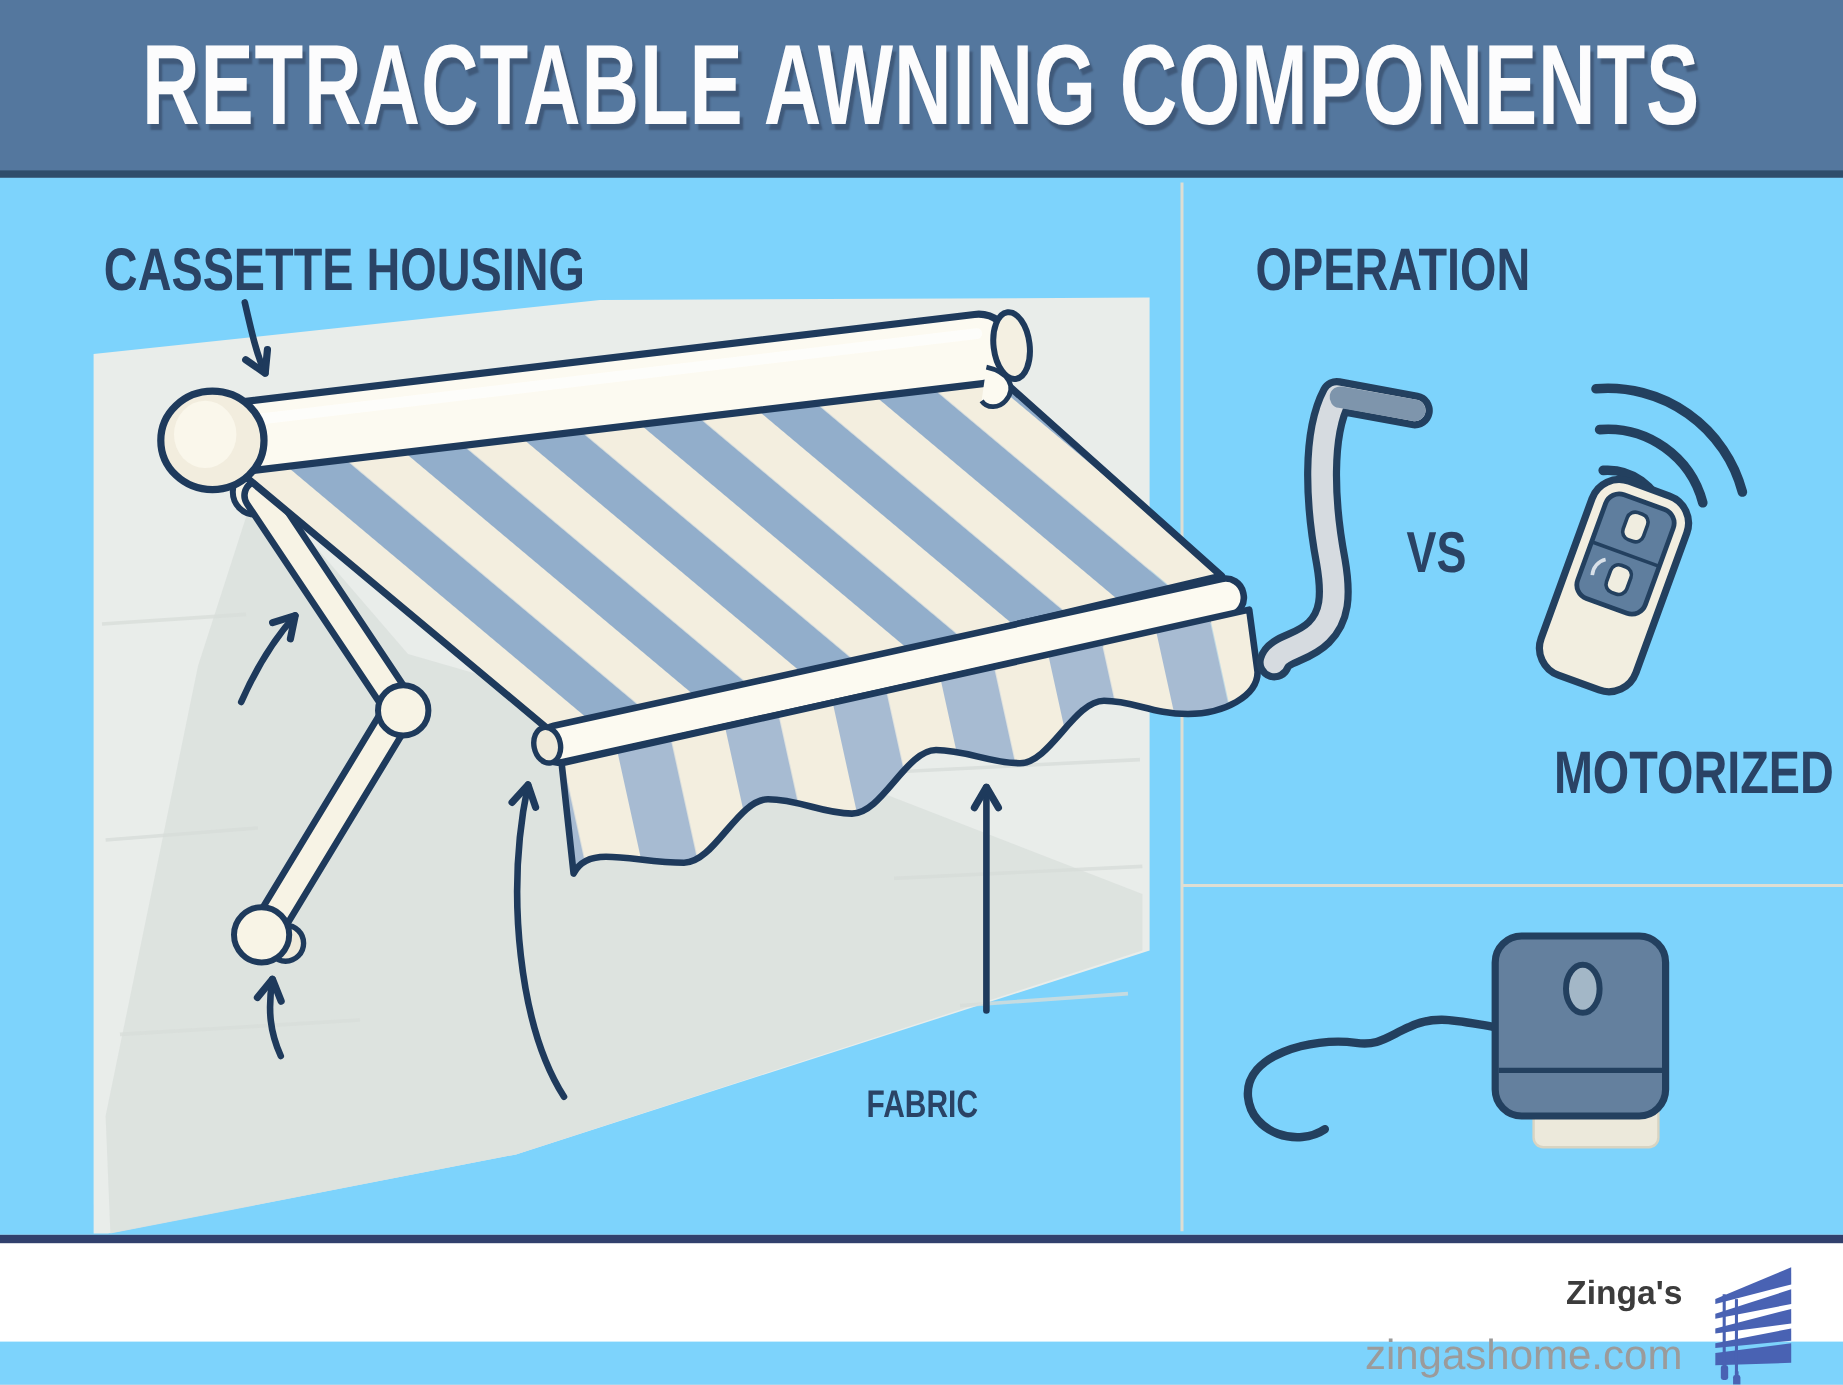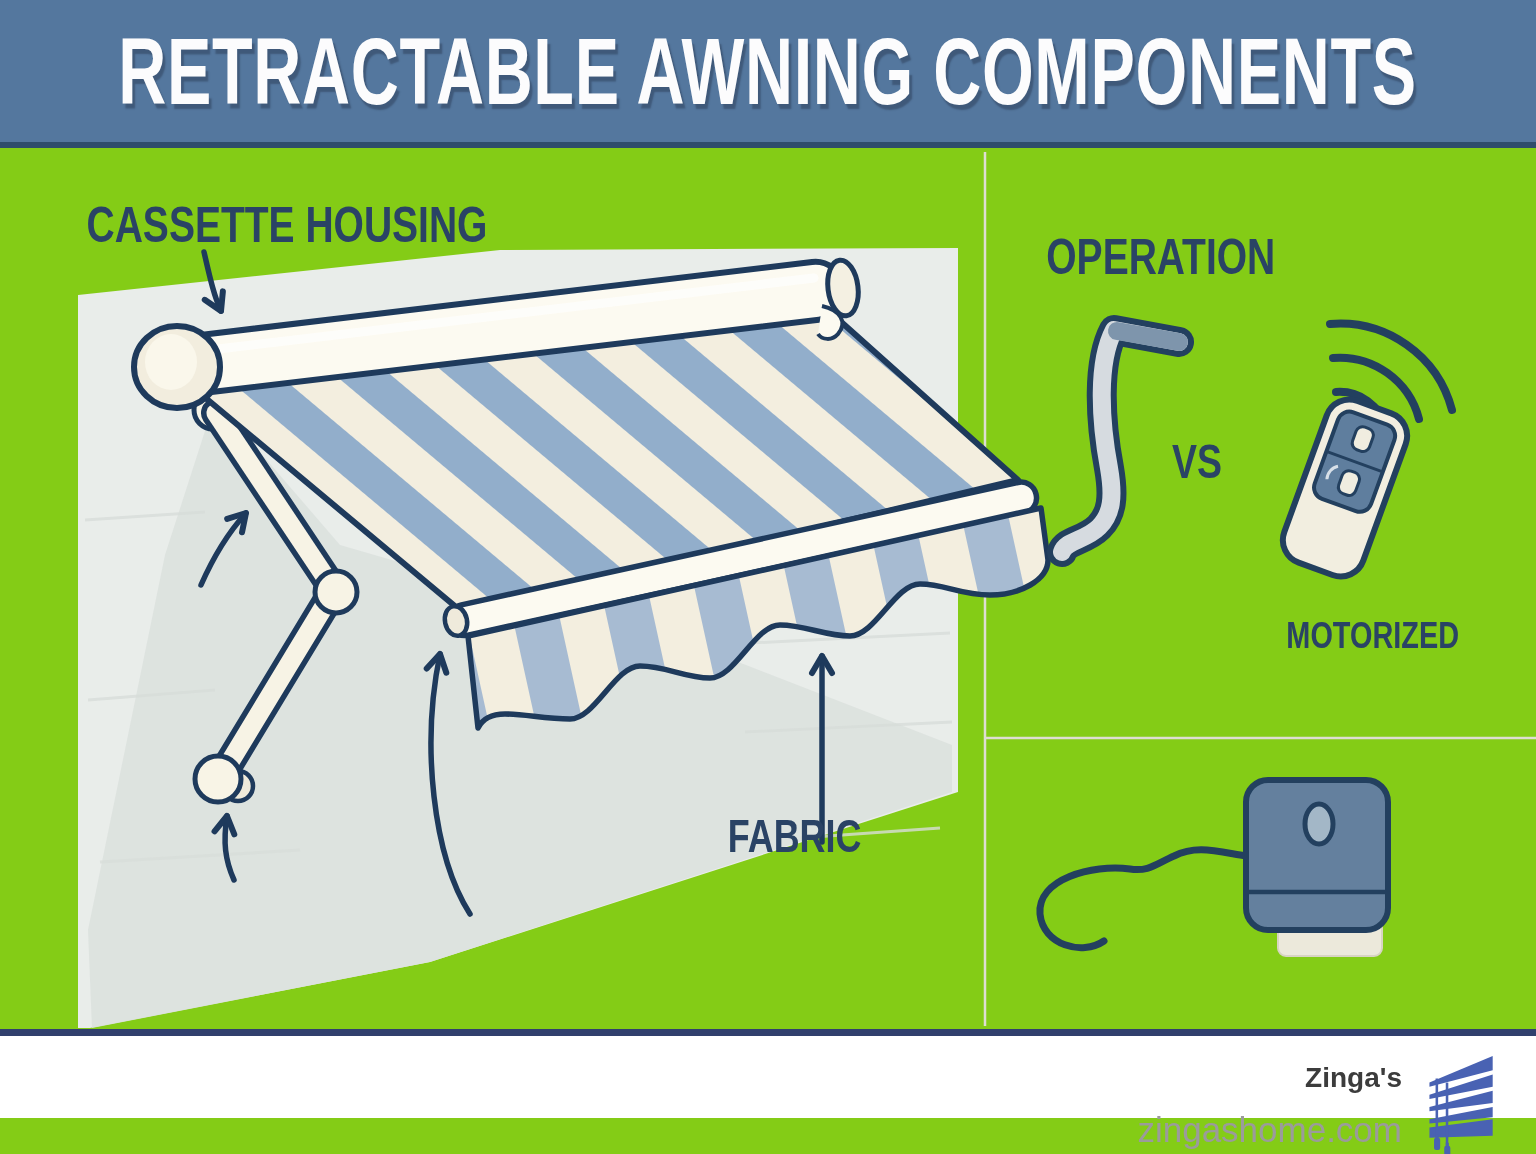--- a/index.html
+++ b/index.html
@@ -1,44 +1,44 @@
 <!DOCTYPE html>
 <html><head>
 <meta charset="utf-8">
 <style>
   html,body{margin:0;padding:0;background:#dcdcdc;}
   .canvas{
     position:relative;width:1536px;height:1154px;overflow:hidden;
-    background:#84cc16;font-family:"Liberation Sans",sans-serif;
+    background:#7dd3fc;font-family:"Liberation Sans",sans-serif;
   }
   
   .header{
     position:absolute;left:0;top:0;width:1536px;height:142px;
     background:#54779E;border-bottom:6px solid #2F4D6B;
     display:flex;align-items:center;justify-content:center;
   }
   .title{
     color:#FCFCFD;font-weight:bold;font-size:95px;letter-spacing:1px;
     display:inline-block;transform:scaleX(0.70);transform-origin:50% 50%;
     white-space:nowrap;text-shadow:4px 5px 2px rgba(25,35,55,0.35);
   }
   
   .lbl{
     position:absolute;color:#2A4365;font-weight:bold;
     white-space:nowrap;
   }
   .cond{display:inline-block;transform:scaleX(0.78);transform-origin:50% 50%;white-space:nowrap;}
   .lbl-cassette{left:30px;top:196px;width:500px;font-size:50px;}
-  .lbl-operation{left:1014px;top:196px;width:500px;font-size:50px;margin-top:32px;}
+  .lbl-operation{left:1014px;top:196px;width:500px;font-size:50px;}
   .lbl-lateral{left:35px;top:597px;width:300px;font-size:45px;line-height:47px;}
   .lbl-frontbar{left:345px;top:938px;width:400px;font-size:56px;}
-  .lbl-fabric{left:709px;top:809px;width:240px;font-size:46px;}
+  .lbl-fabric{left:709px;top:902px;width:240px;font-size:32px;}
   .lbl-vs{left:1165px;top:434px;width:100px;font-size:48px;}
   .lbl-manual{left:1023px;top:615px;width:220px;font-size:42px;line-height:46px;}
-  .lbl-motorized{left:1262px;top:615px;width:220px;font-size:37px;}
+  .lbl-motorized{left:1262px;top:615px;width:220px;font-size:50px;}
   .lbl .line{display:block;}
   
   .art{position:absolute;left:0;top:0;width:1536px;height:1154px;}
   
   .footer{
     position:absolute;left:0;top:1029px;width:1536px;height:89px;
     background:#FFFFFF;border-top:7px solid #31406D;box-sizing:border-box;
   }
   .brand-block{position:absolute;right:134px;top:26px;text-align:right;}
   .brand{font-size:28px;font-weight:bold;color:#3C3C3C;}

